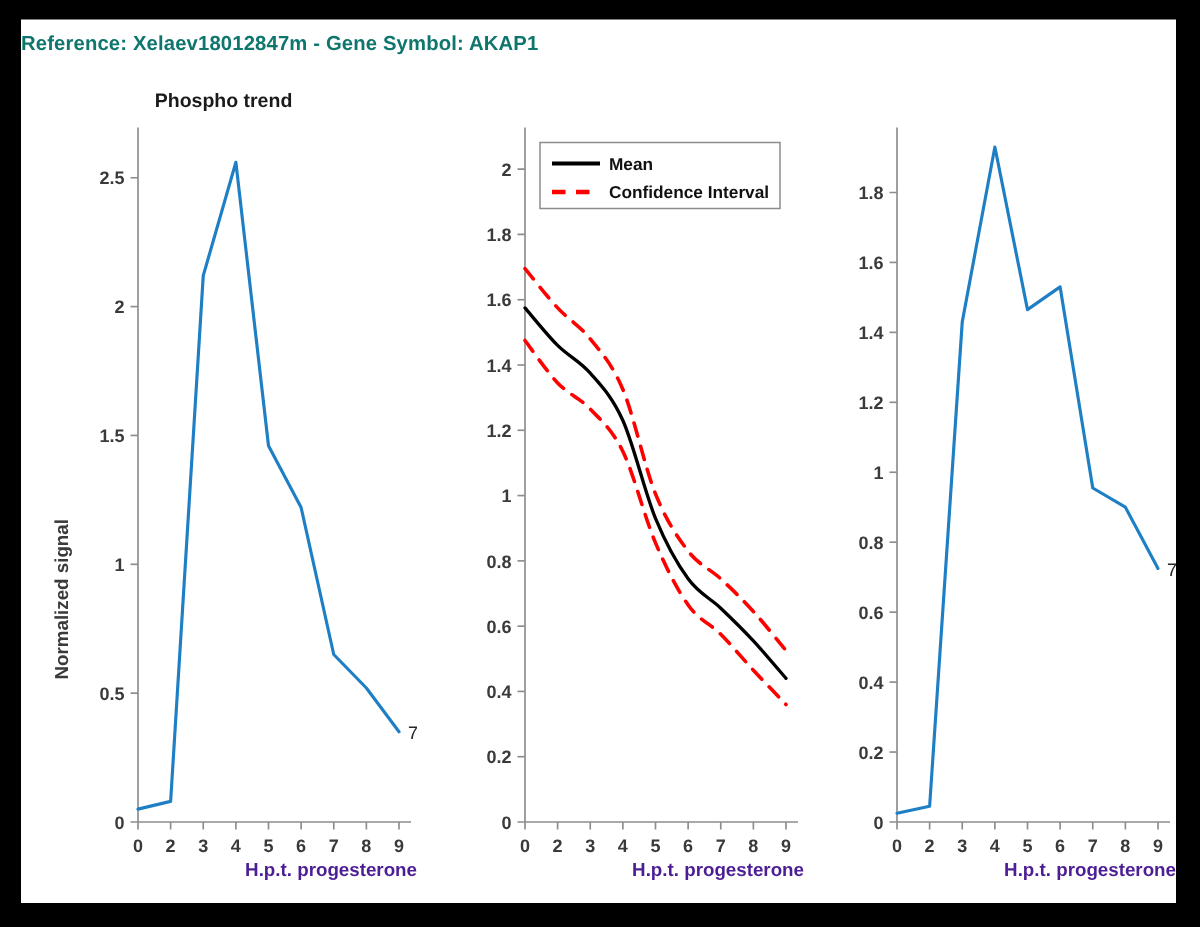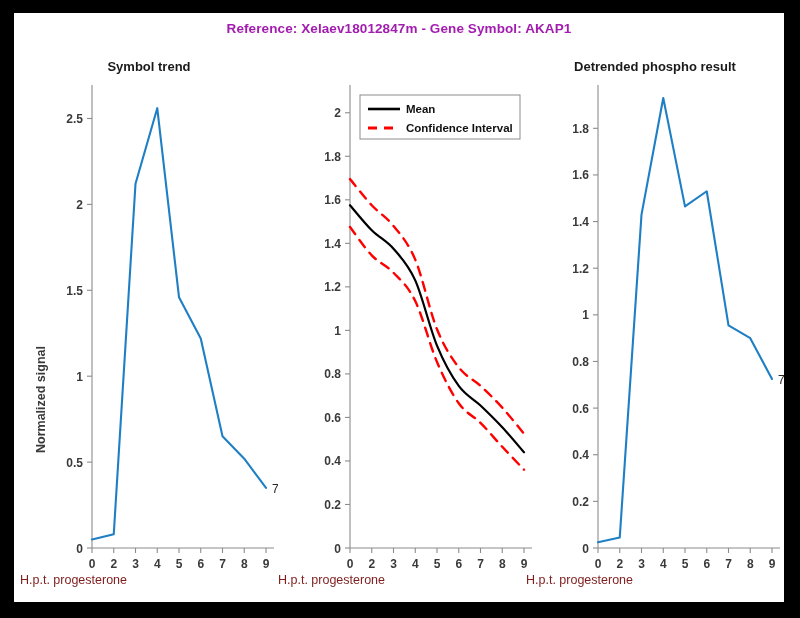--- a/index.html
+++ b/index.html
@@ -7,38 +7,38 @@
     width:800px;height:618px;background:#000;
     font-family:"Liberation Sans", sans-serif;
     overflow:hidden;
   }
   #figure{
     position:absolute;left:14px;top:13px;
     width:770px;height:589px;background:#fff;
   }
   #fig-title{
     position:absolute;left:0;top:8px;width:770px;
-    text-align:center;font-size:13.5px;font-weight:bold;color:#a21caf;
+    font-size:13.5px;font-weight:bold;color:#0f766e;
     letter-spacing:.1px;
   }
   .panel{position:absolute;top:40px;height:540px;}
   .panel-title{
     position:absolute;left:0;top:6px;width:100%;
     text-align:center;font-size:13px;font-weight:bold;color:#1a1a1a;
   }
   .plotsvg{position:absolute;left:0;top:0;}
   .ylabel{
     position:absolute;
     font-size:12.5px;font-weight:bold;color:#3a3a3a;
     transform:rotate(-90deg);transform-origin:left top;
     white-space:nowrap;
   }
   .xlabel{
     position:absolute;bottom:6px;left:0;width:100%;
-    text-align:left;font-size:12.5px;font-weight:normal;color:#7f1d1d;
+    text-align:right;font-size:12.5px;font-weight:bold;color:#4c1d95;
   }
   .ticklbl{font-size:12px;font-weight:bold;fill:#3a3a3a;
     font-family:"Liberation Sans", sans-serif;}
   .ytick{text-anchor:end;}
   .xtick{text-anchor:middle;}
   .axisline{stroke:#8c8c8c;stroke-width:1.1;fill:none;}
   .tickmark{stroke:#8c8c8c;stroke-width:1.1;}
   .dataline{fill:none;stroke-linejoin:round;stroke-linecap:round;}
   .endlabel{font-size:12px;font-weight:normal;fill:#262626;
     font-family:"Liberation Sans", sans-serif;}
@@ -47,21 +47,21 @@
     font-family:"Liberation Sans", sans-serif;}
 </style>
 </head>
 <body>
 
 <div id="figure">
 
   <div id="fig-title">Reference:  Xelaev18012847m - Gene Symbol:  AKAP1</div>
 
   <div class="panel" id="panel-0" style="left:6px;width:258px;">
-    <div class="panel-title">Symbol trend</div>
+    <div class="panel-title">Phospho trend</div>
     <div class="ylabel" id="ylabel-0" style="left:14px;top:400px;">Normalized signal</div>
     <svg class="plotsvg" id="svg-0" width="258" height="540">
         <line x1="72" y1="32" x2="72" y2="495" class="axisline"></line>
         <line x1="72" y1="495" x2="254" y2="495" class="axisline"></line>
         <line x1="72" y1="495" x2="67" y2="495" class="tickmark"></line>
         <text x="63" y="499.5" class="ticklbl ytick">0</text>
         <line x1="72" y1="409.09774436090225" x2="67" y2="409.09774436090225" class="tickmark"></line>
         <text x="63" y="413.59774436090225" class="ticklbl ytick">0.5</text>
         <line x1="72" y1="323.1954887218045" x2="67" y2="323.1954887218045" class="tickmark"></line>
         <text x="63" y="327.6954887218045" class="ticklbl ytick">1</text>
@@ -145,21 +145,20 @@
         <rect x="82" y="42" width="160" height="44" class="legendbox"></rect>
         <line x1="90" y1="56" x2="122" y2="56" stroke="#000000" stroke-width="2.6"></line>
         <text x="128" y="60.2" class="legendtext">Mean</text>
         <line x1="90" y1="75" x2="122" y2="75" stroke="#ff0000" stroke-width="3" stroke-dasharray="9,7"></line>
         <text x="128" y="79.2" class="legendtext">Confidence Interval</text>
       </svg>
     <div class="xlabel">H.p.t. progesterone</div>
   </div>
 
   <div class="panel" id="panel-2" style="left:512px;width:258px;">
-    <div class="panel-title">Detrended phospho result</div>
     <svg class="plotsvg" id="svg-2" width="258" height="540">
         <line x1="72" y1="32" x2="72" y2="495" class="axisline"></line>
         <line x1="72" y1="495" x2="254" y2="495" class="axisline"></line>
         <line x1="72" y1="495" x2="67" y2="495" class="tickmark"></line>
         <text x="63" y="499.5" class="ticklbl ytick">0</text>
         <line x1="72" y1="448.3673469387755" x2="67" y2="448.3673469387755" class="tickmark"></line>
         <text x="63" y="452.8673469387755" class="ticklbl ytick">0.2</text>
         <line x1="72" y1="401.734693877551" x2="67" y2="401.734693877551" class="tickmark"></line>
         <text x="63" y="406.234693877551" class="ticklbl ytick">0.4</text>
         <line x1="72" y1="355.1020408163265" x2="67" y2="355.1020408163265" class="tickmark"></line>

